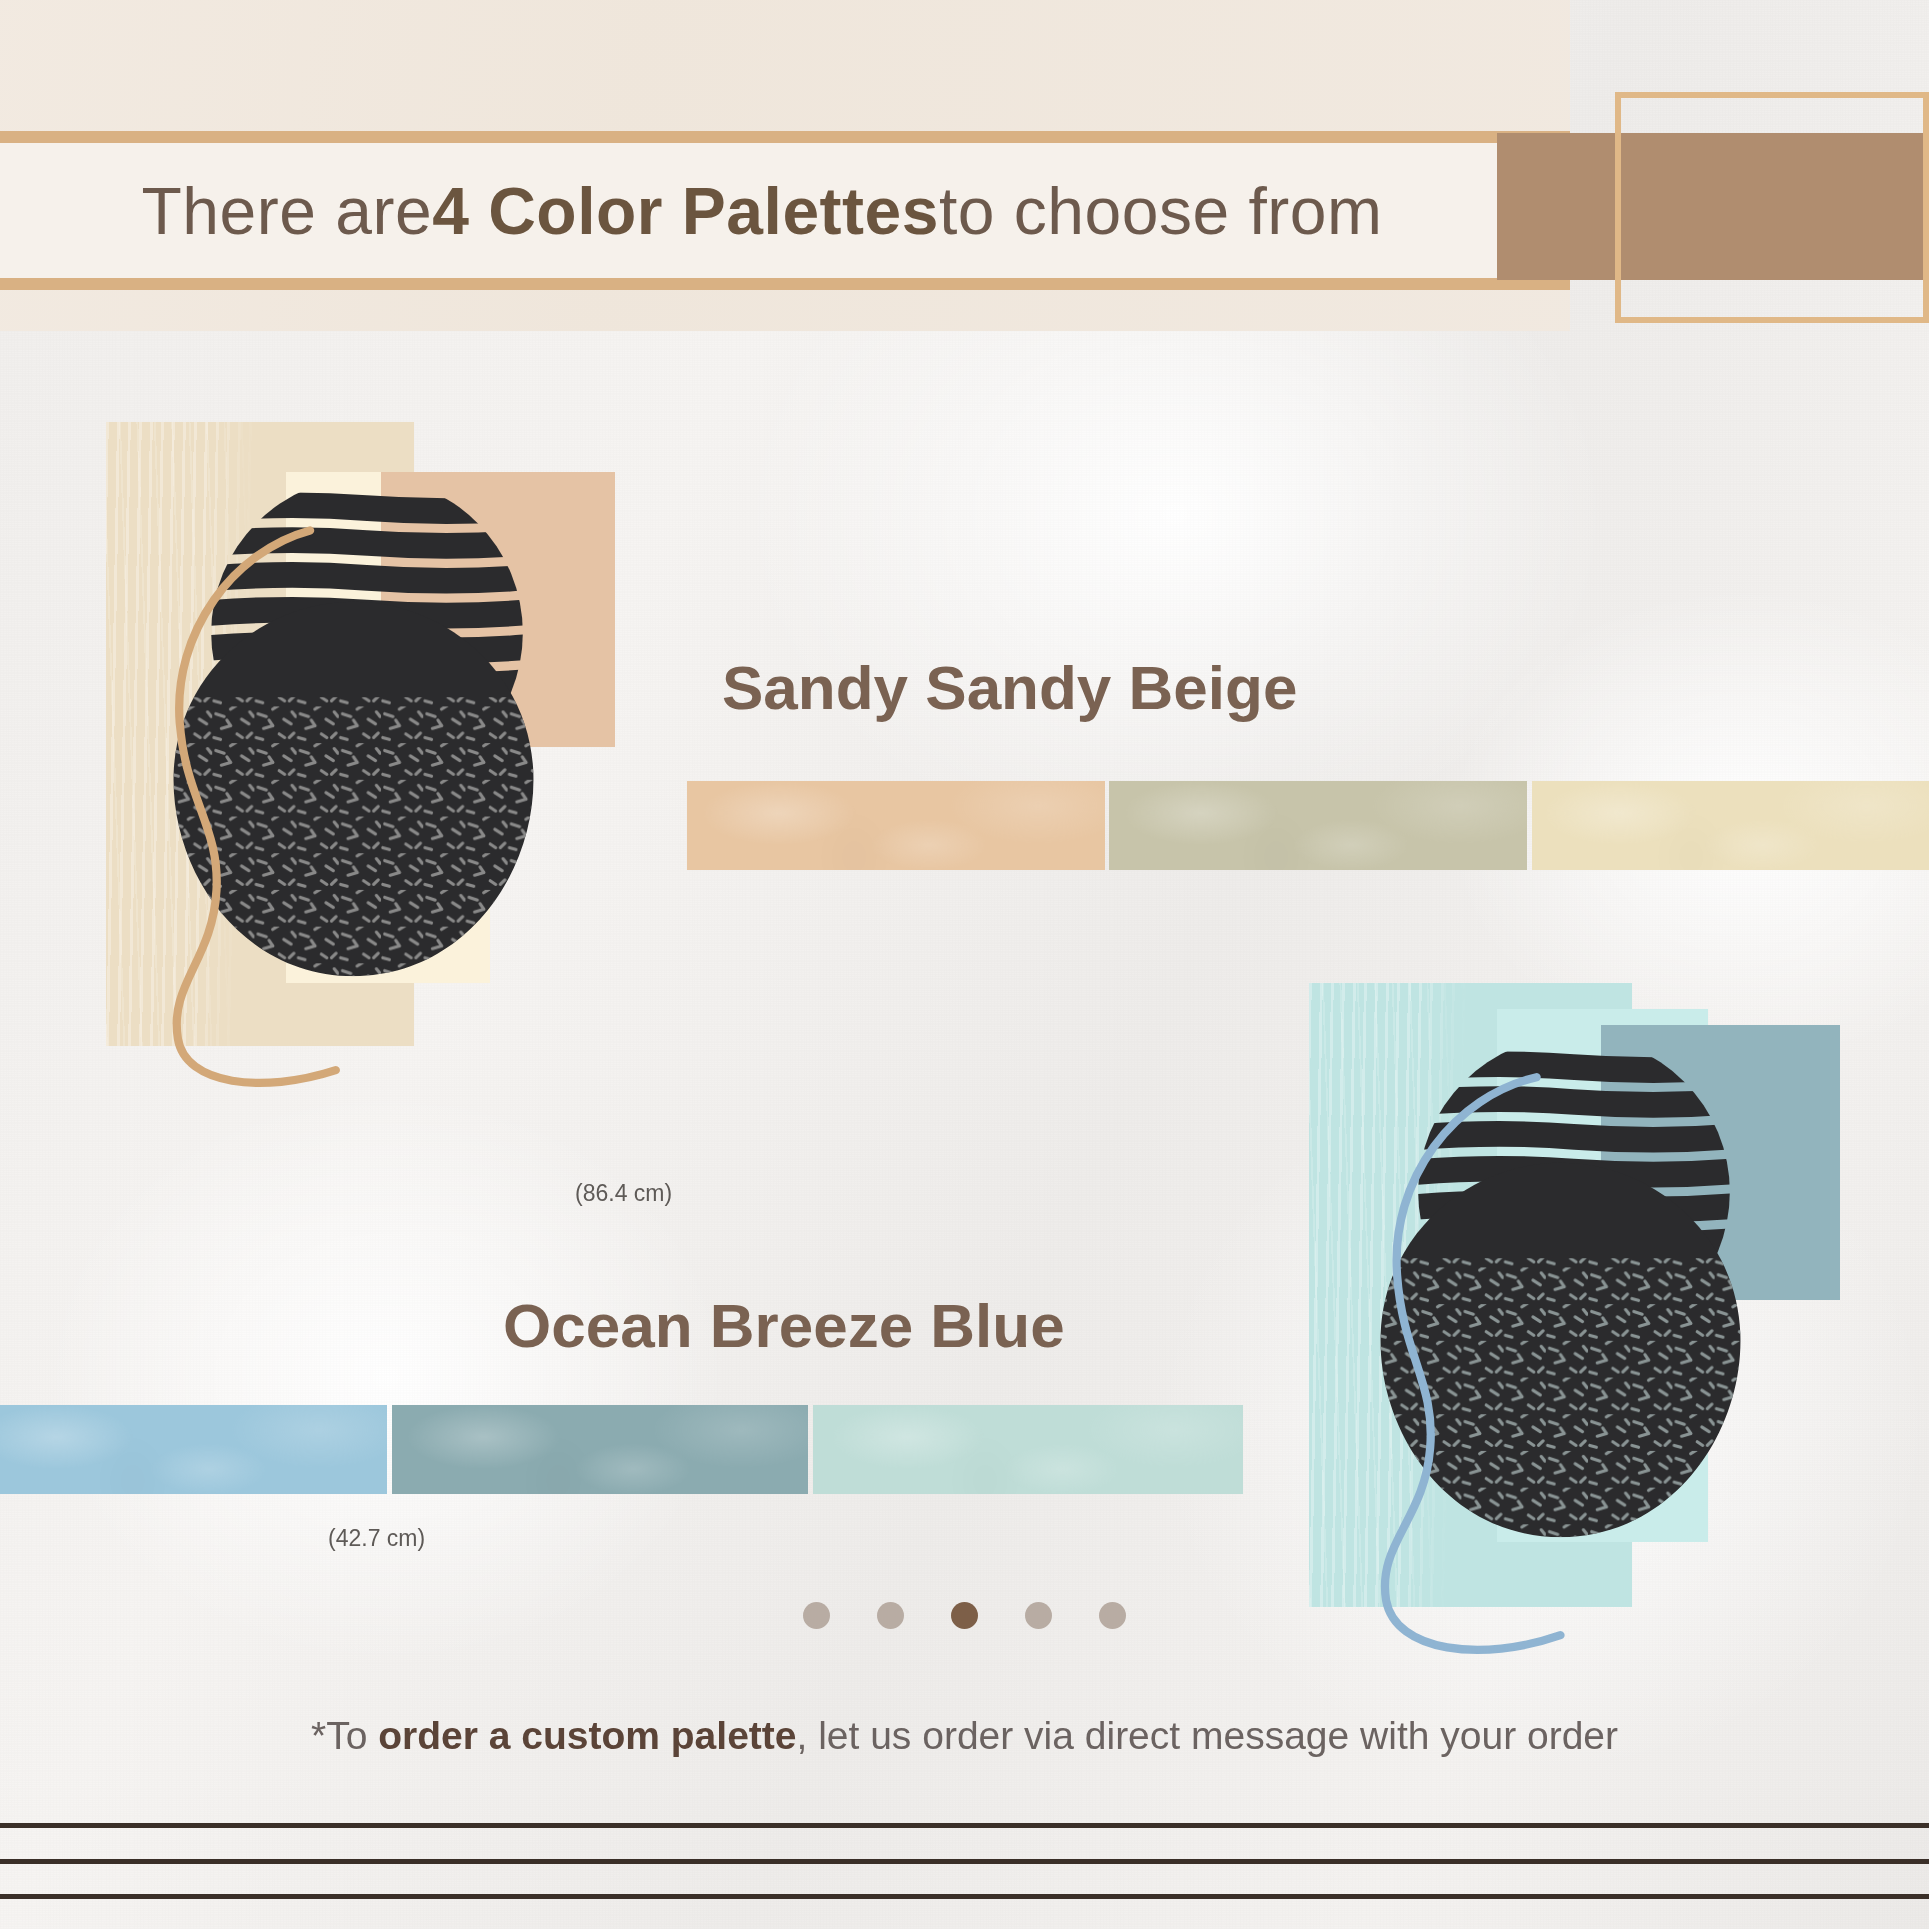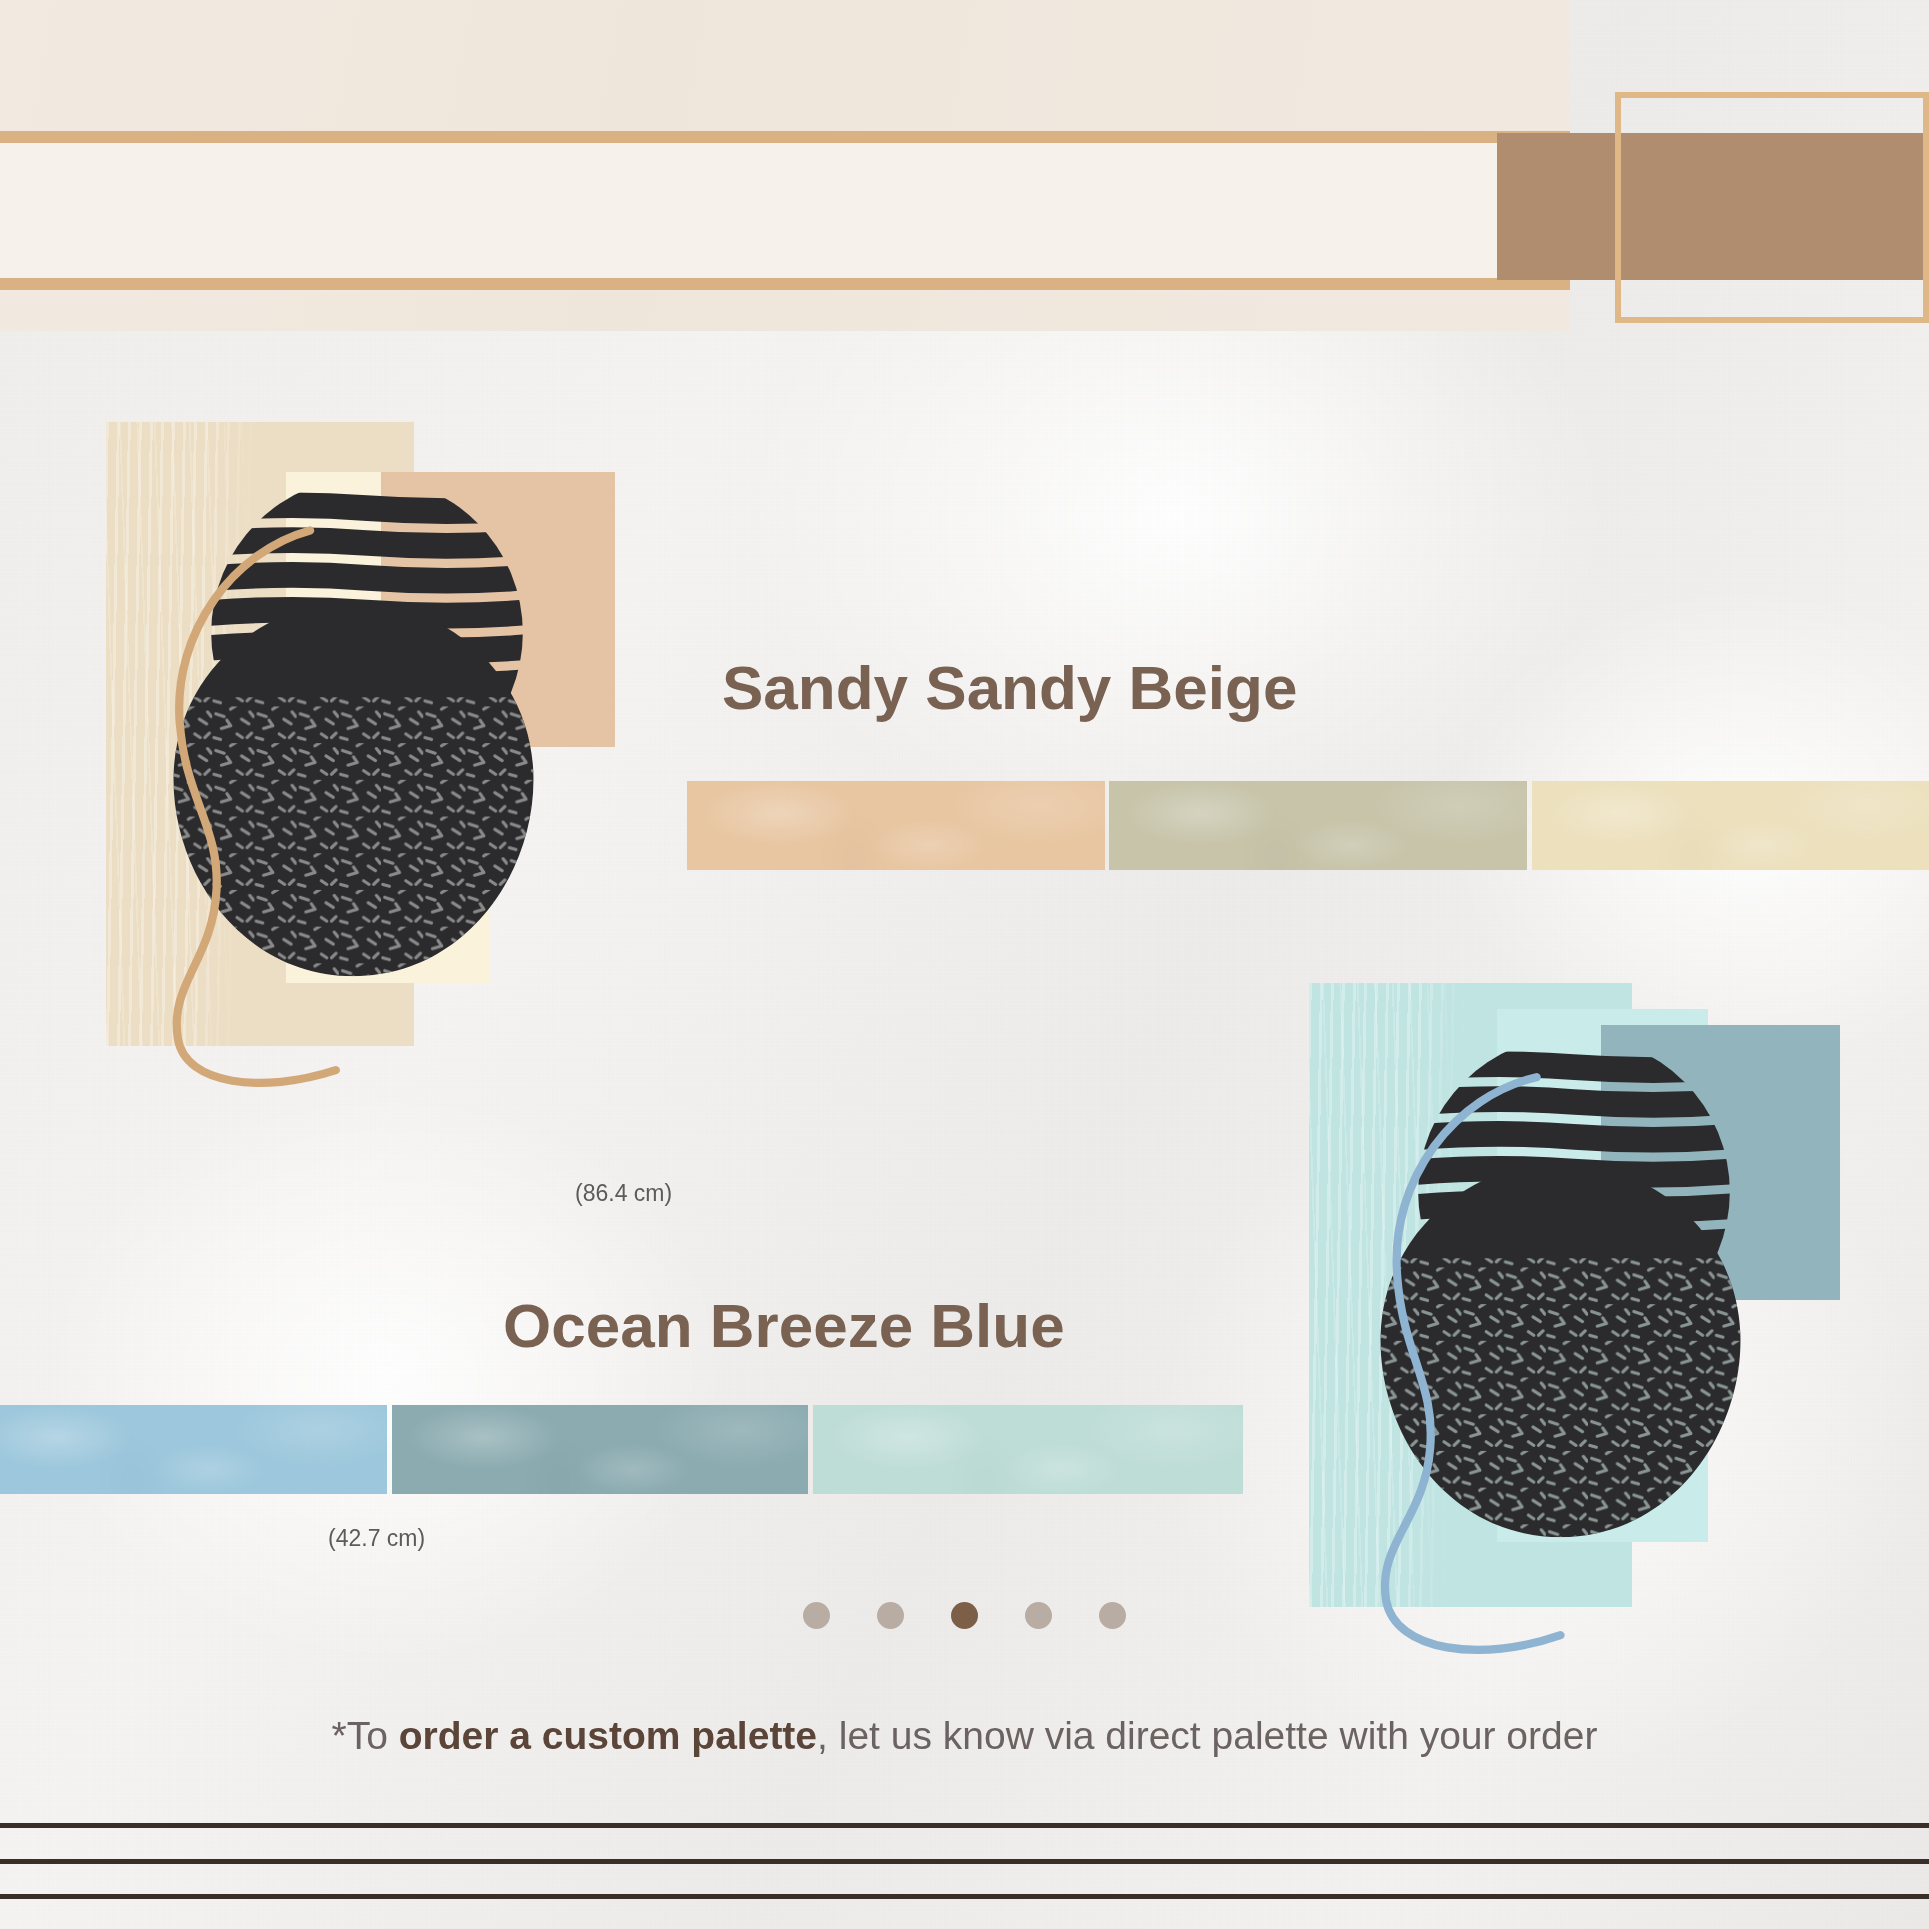--- a/index.html
+++ b/index.html
@@ -96,20 +96,25 @@
 
   <div class="hdr-bg"></div>
   <div class="hdr-bg2"></div>
   <div class="hdr-inner"></div>
   <div class="hdr-line top"></div>
   <div class="hdr-line bot"></div>
 
   <div class="brown-block"></div>
   <div class="frame"></div>
 
+  <div class="hdr-title">
+    <span class="lt">There are </span>
+      <b>4 Color Palettes</b>
+      <span class="lt"> to choose from</span>
+  </div>
 
   <div class="art" style="left:106px;top:422px;width:514px;height:643px;">
 
     <div class="rect" style="left:0;top:0;width:308px;height:624px;background:#ecdec4;">
       <div class="rect-tex"></div>
     </div>
 
     <div class="rect" style="left:180px;top:50px;width:204px;height:511px;background:#fbf2db;"></div>
 
     <div class="rect" style="left:275px;top:50px;width:234px;height:275px;background:#e5c3a5;"></div>
@@ -259,20 +264,20 @@
 
   <div class="dots">
     <span class="dot"></span>
     <span class="dot"></span>
     <span class="dot active"></span>
     <span class="dot"></span>
     <span class="dot"></span>
   </div>
 
   <div class="footer">
-    <span class="lt">*To </span><b>order a custom palette</b><span class="lt">, let us know via direct palette with your order</span>
+    <span class="lt">*To </span><b>order a custom palette</b><span class="lt">, let us order via direct message with your order</span>
   </div>
 
   <div class="rule r1"></div>
   <div class="rule r2"></div>
   <div class="rule r3"></div>
 </div>
 
 
 </body></html>

